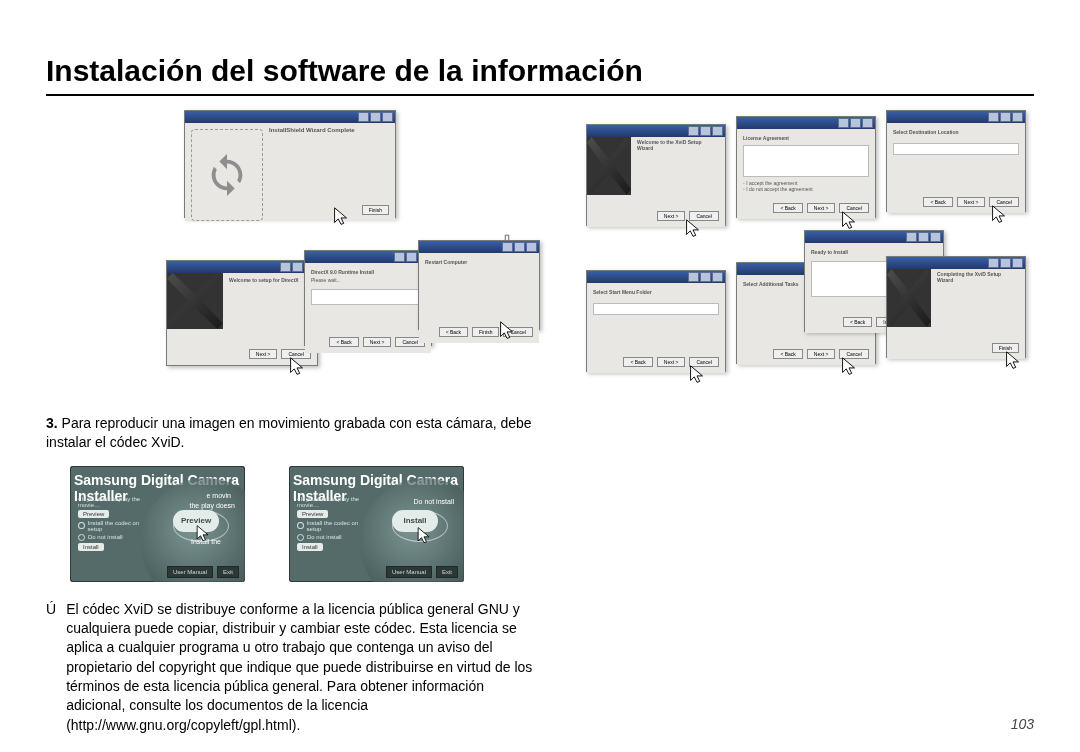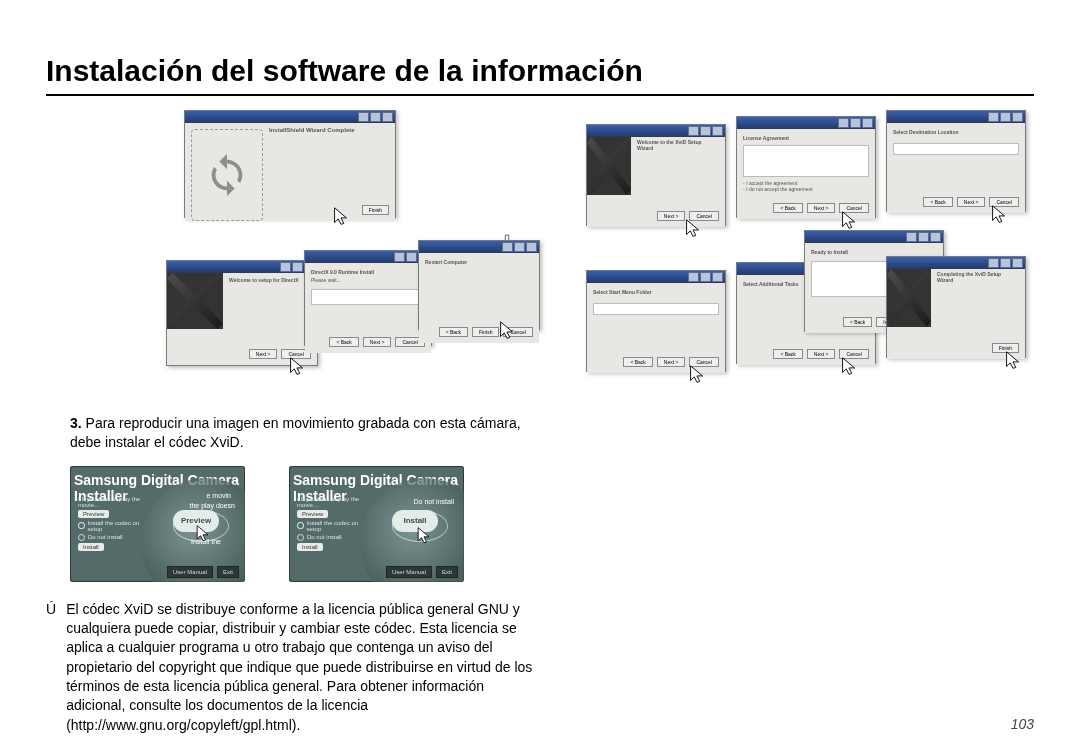--- a/index.html
+++ b/index.html
@@ -217,21 +217,21 @@
             <span class="btn">Cancel</span>
           </div>
         </div>
         <div class="cursor" style="left:450px;top:210px;">
           <svg viewBox="0 0 24 24">
               <path fill="#fff" stroke="#000" stroke-width="1" d="M5 2l0 16 4-4 3 6 3-1-3-6 6 0z"></path>
             </svg>
         </div>
       </div>
 
-      <div class="step3" style="margin-left:24px;">
+      <div class="step3" style="">
         <span class="num">3.</span>
         <span>Para reproducir una imagen en movimiento grabada con esta cámara, debe instalar el códec XviD.</span>
       </div>
 
       <div class="installers">
 
         <div class="inst">
           <div class="swirl"></div>
           <div class="hdr">Samsung Digital Camera Installer</div>
           <div class="panel">

